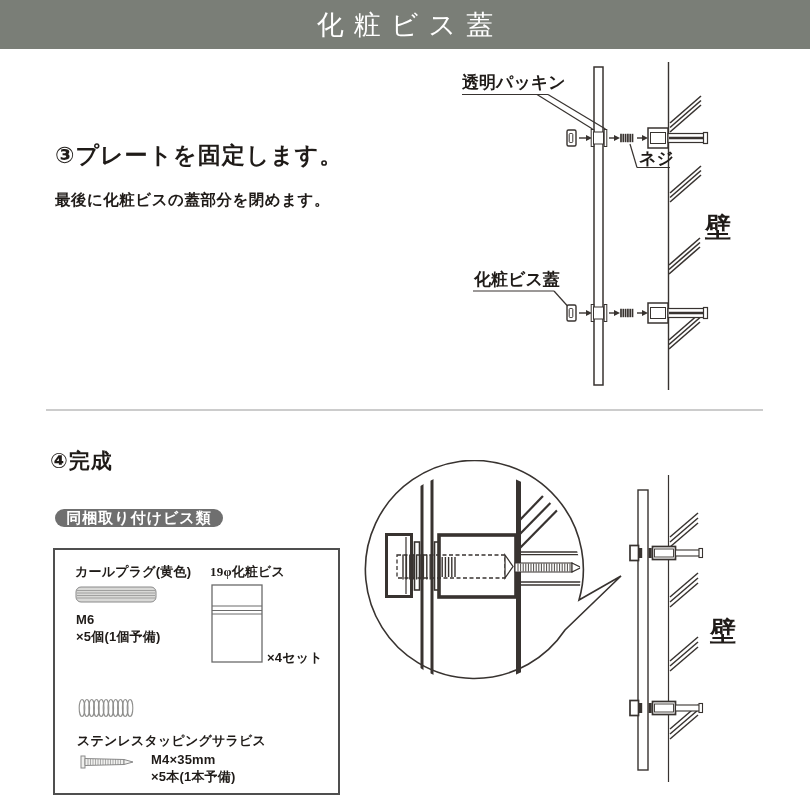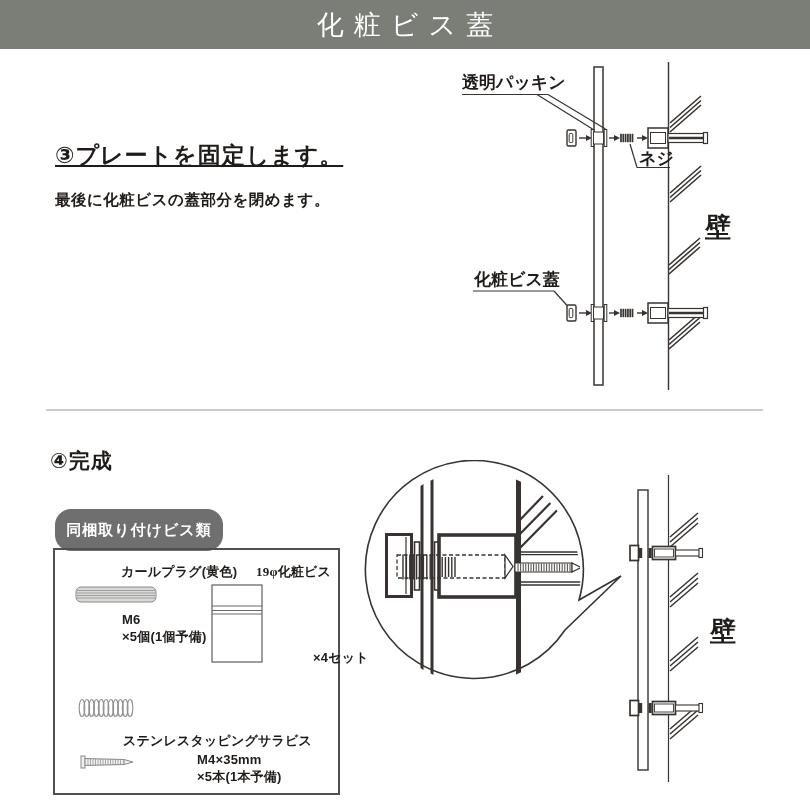--- a/index.html
+++ b/index.html
@@ -2,30 +2,30 @@
 <html><head>
 <meta charset="utf-8">
 <style>
   html,body{margin:0;padding:0;background:#fff;}
   .page{position:relative;width:810px;height:810px;background:#ffffff;overflow:hidden;
         font-family:"Liberation Sans","DejaVu Sans",sans-serif;color:#1f1b18;}
   .abs{position:absolute;}
   .header{position:absolute;left:0;top:0;width:810px;height:49px;background:#7a7e77;
           display:flex;align-items:center;justify-content:center;}
   .header span{color:#ffffff;font-size:27px;font-weight:500;letter-spacing:10px;text-indent:10px;}
-  .s3-title{position:absolute;left:55px;top:140px;font-size:23px;font-weight:bold;letter-spacing:1px;text-decoration:underline;}
+  .s3-title{position:absolute;left:55px;top:140px;font-size:23px;font-weight:bold;letter-spacing:1px;}
   .s3-body{position:absolute;left:55px;top:187px;font-size:15.5px;font-weight:600;
            line-height:25px;letter-spacing:0.5px;}
   .divider{position:absolute;left:46px;top:409px;width:717px;border-top:2px solid #cccccc;}
   .s4-title{position:absolute;left:50px;top:447px;font-size:21px;font-weight:bold;letter-spacing:1px;}
-  .badge{position:absolute;left:55px;top:509px;width:168px;height:42px;background:#6f6f6f;
+  .badge{position:absolute;left:55px;top:509px;width:168px;height:18px;background:#6f6f6f;
          border-radius:16px;color:#fff;font-size:15px;font-weight:600;letter-spacing:1px;
          display:flex;align-items:center;justify-content:center;}
   .parts-box{position:absolute;left:53px;top:548px;width:283px;height:243px;border:2px solid #4f4f4f;}
-  .bx{position:absolute;font-size:13px;font-weight:600;letter-spacing:0.2px;white-space:nowrap;margin-left:46px;}
+  .bx{position:absolute;font-size:13px;font-weight:600;letter-spacing:0.2px;white-space:nowrap;}
   svg text{font-family:"Liberation Sans","DejaVu Sans",sans-serif;fill:#1f1b18;font-weight:600;}
   .dg{stroke:#383330;}
 </style>
 </head>
 <body>
 
 <div class="page">
 
   <div class="header">
     <span>化粧ビス蓋</span>

